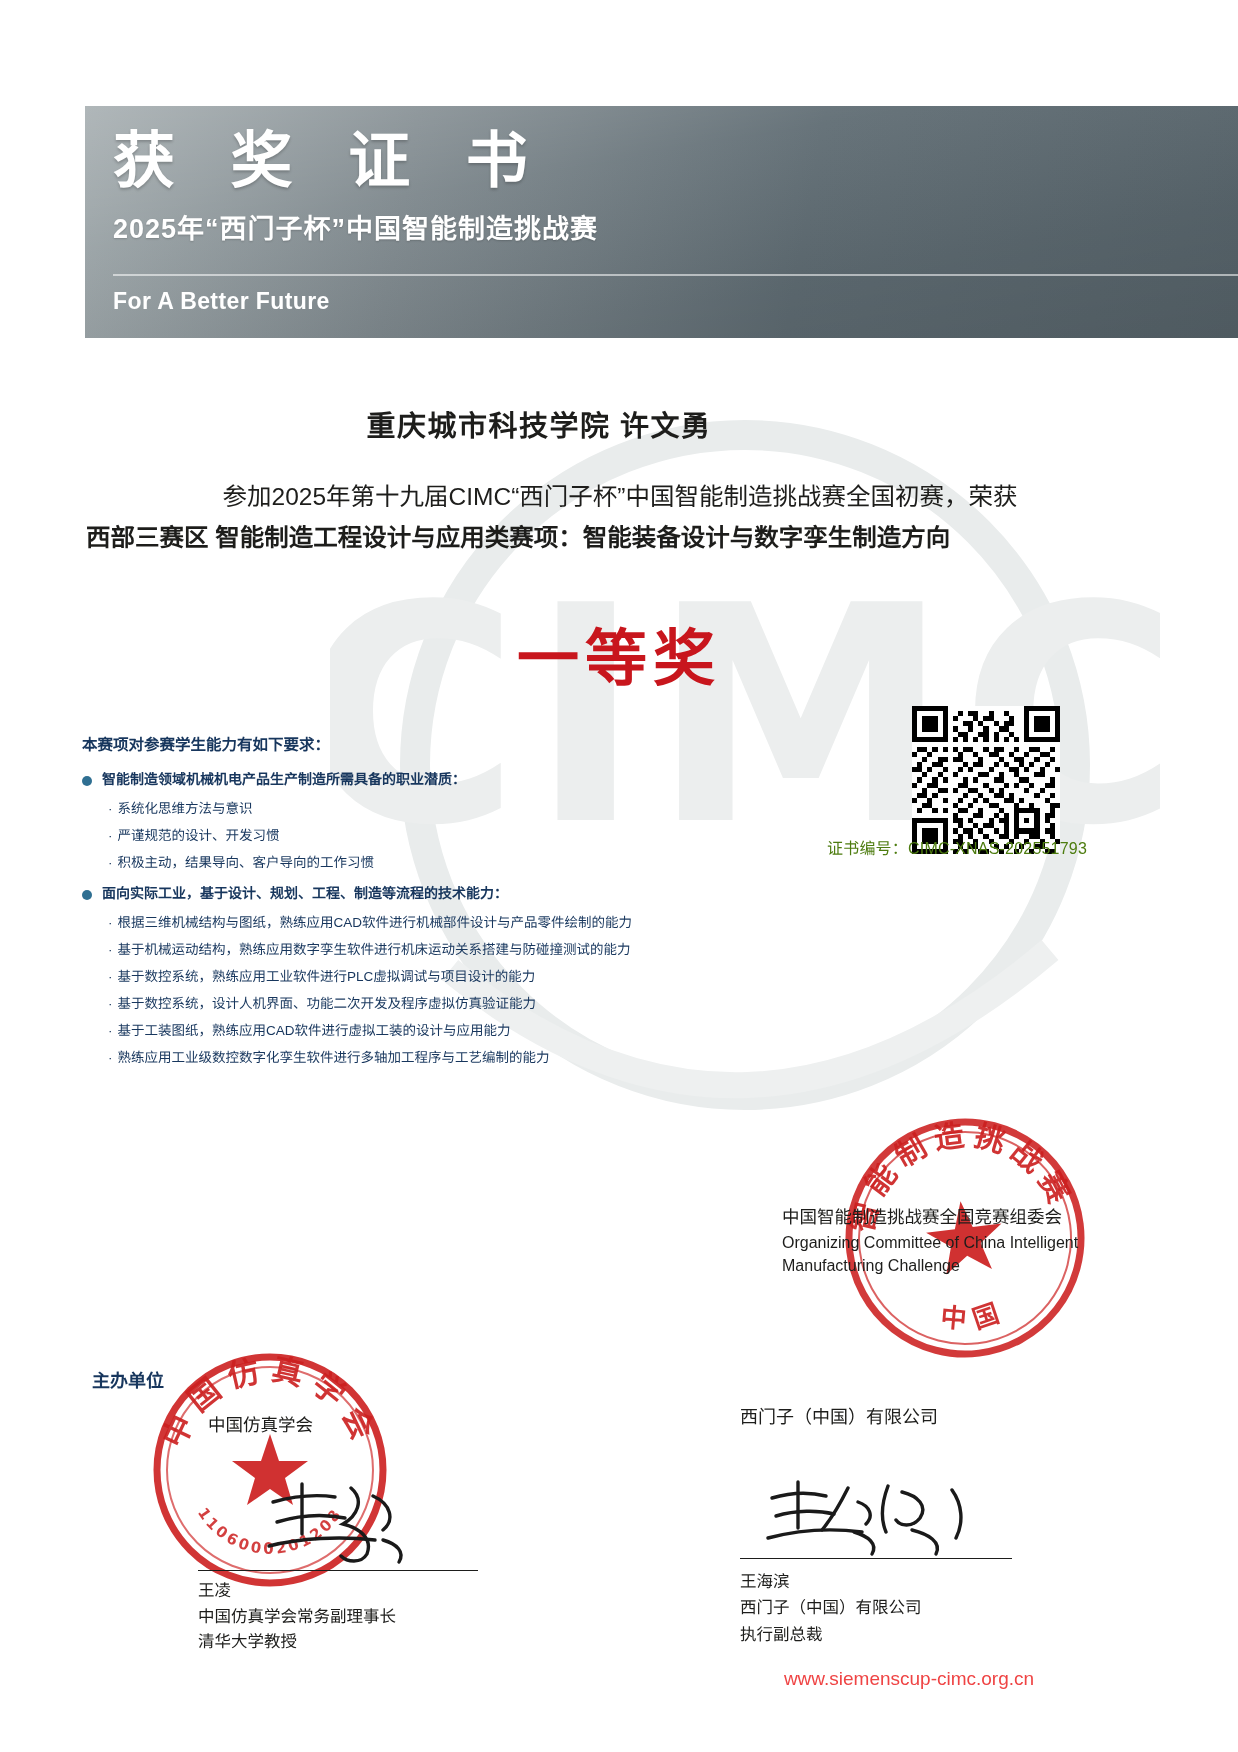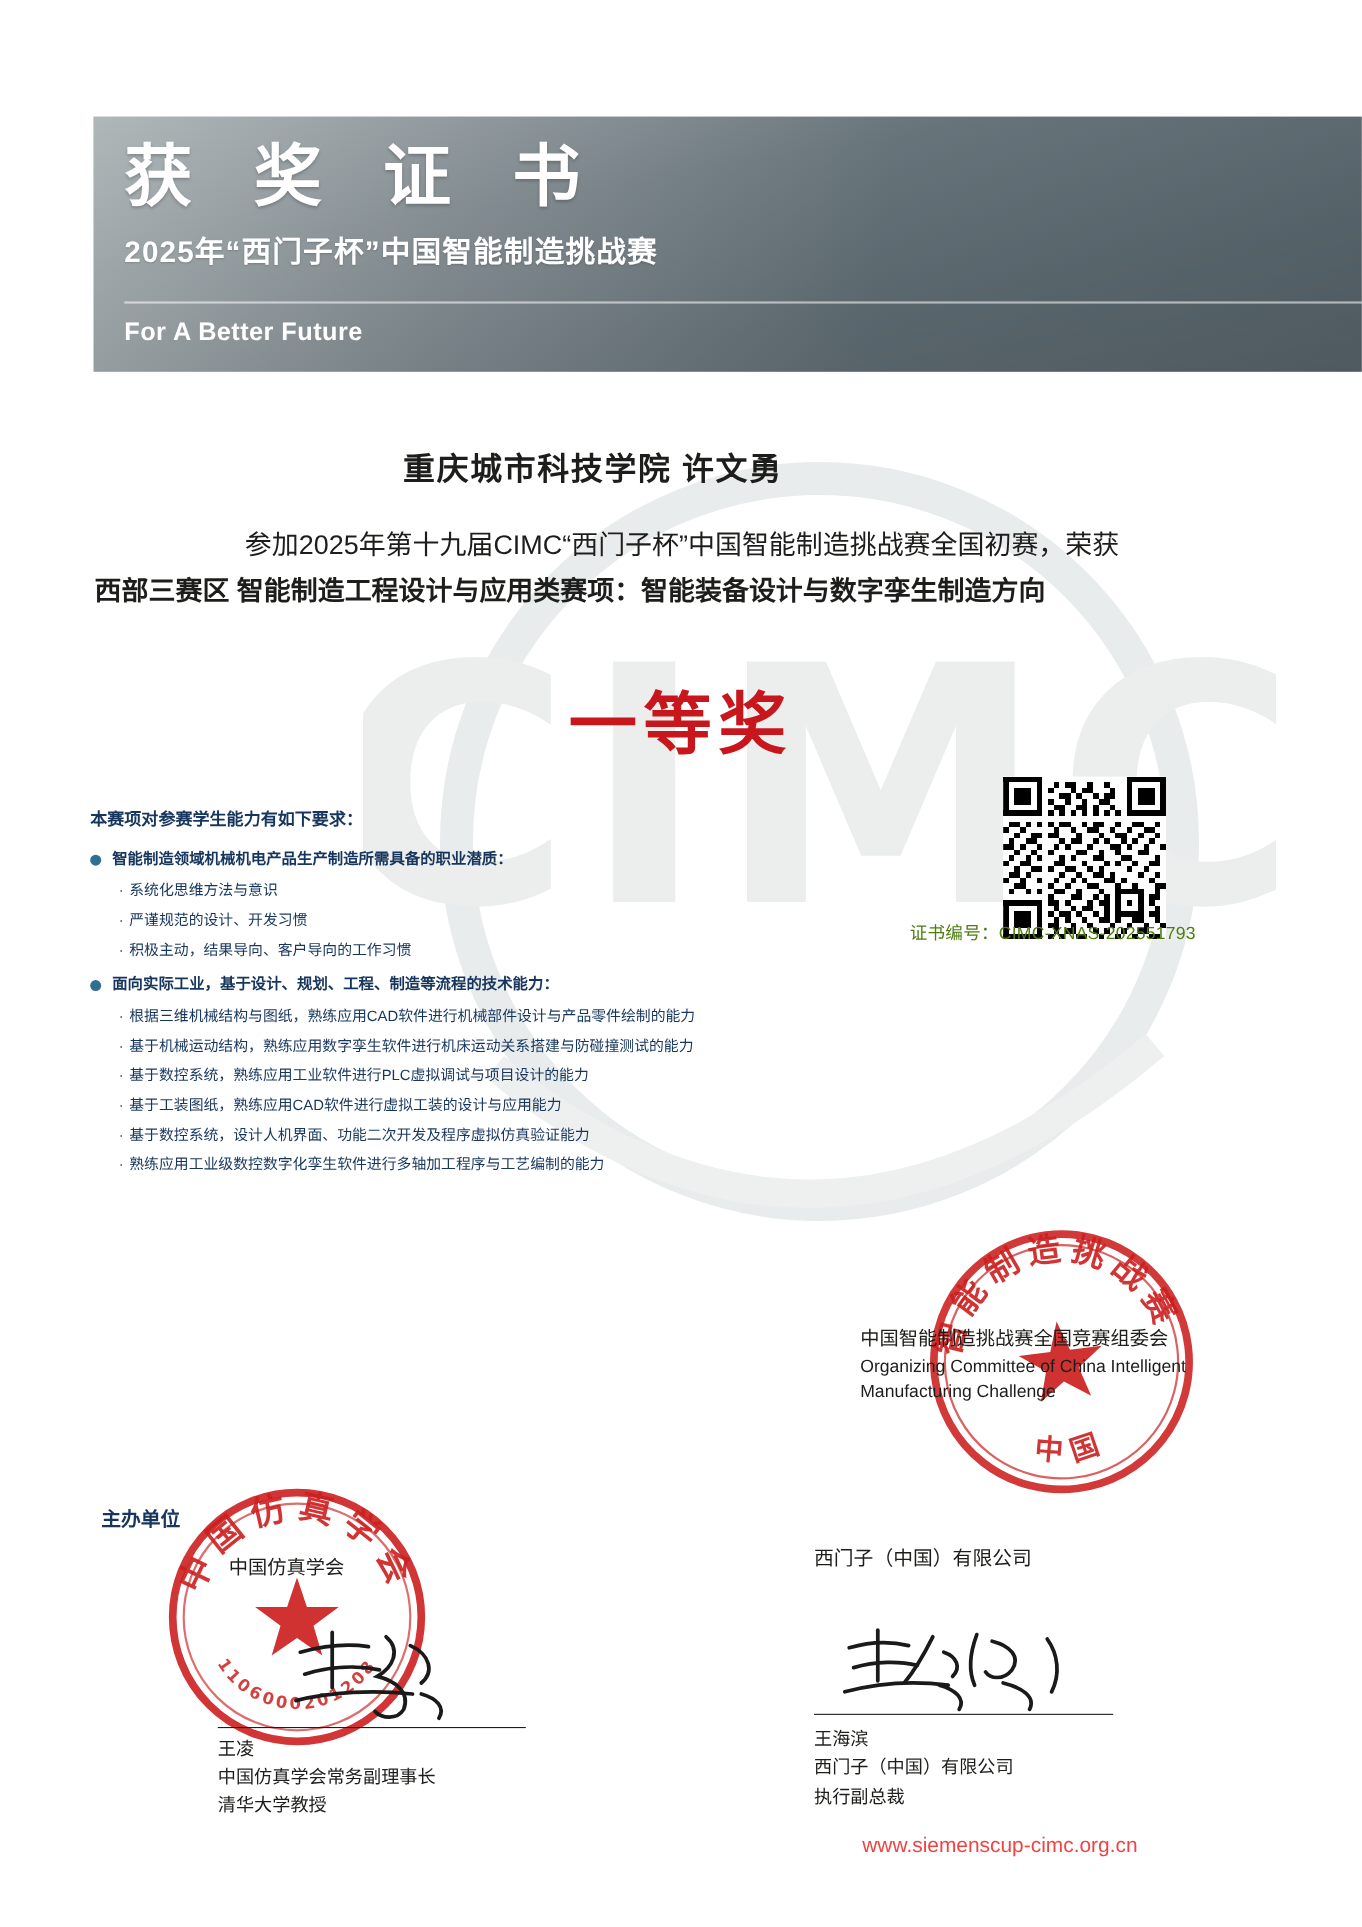--- a/index.html
+++ b/index.html
@@ -356,22 +356,22 @@
     </div>
 
     <div class="req-group">
       <div class="req-head">
         <span class="bullet-dot"></span>
         <span>面向实际工业，基于设计、规划、工程、制造等流程的技术能力：</span>
       </div>
       <div class="req-item"><span class="dash">·</span><span>根据三维机械结构与图纸，熟练应用CAD软件进行机械部件设计与产品零件绘制的能力</span></div>
       <div class="req-item"><span class="dash">·</span><span>基于机械运动结构，熟练应用数字孪生软件进行机床运动关系搭建与防碰撞测试的能力</span></div>
       <div class="req-item"><span class="dash">·</span><span>基于数控系统，熟练应用工业软件进行PLC虚拟调试与项目设计的能力</span></div>
+      <div class="req-item"><span class="dash">·</span><span>基于数控系统，设计人机界面、功能二次开发及程序虚拟仿真验证能力</span></div>
       <div class="req-item"><span class="dash">·</span><span>基于工装图纸，熟练应用CAD软件进行虚拟工装的设计与应用能力</span></div>
-      <div class="req-item"><span class="dash">·</span><span>基于数控系统，设计人机界面、功能二次开发及程序虚拟仿真验证能力</span></div>
       <div class="req-item"><span class="dash">·</span><span>熟练应用工业级数控数字化孪生软件进行多轴加工程序与工艺编制的能力</span></div>
     </div>
   </div>
 
   <div class="qr-wrap">
     <svg width="148" height="148" viewBox="0 0 29 29" shape-rendering="crispEdges">
       <rect width="29" height="29" fill="#ffffff"></rect>
       <g fill="#000000">
 
         <rect x="0" y="0" width="7" height="1"></rect>

